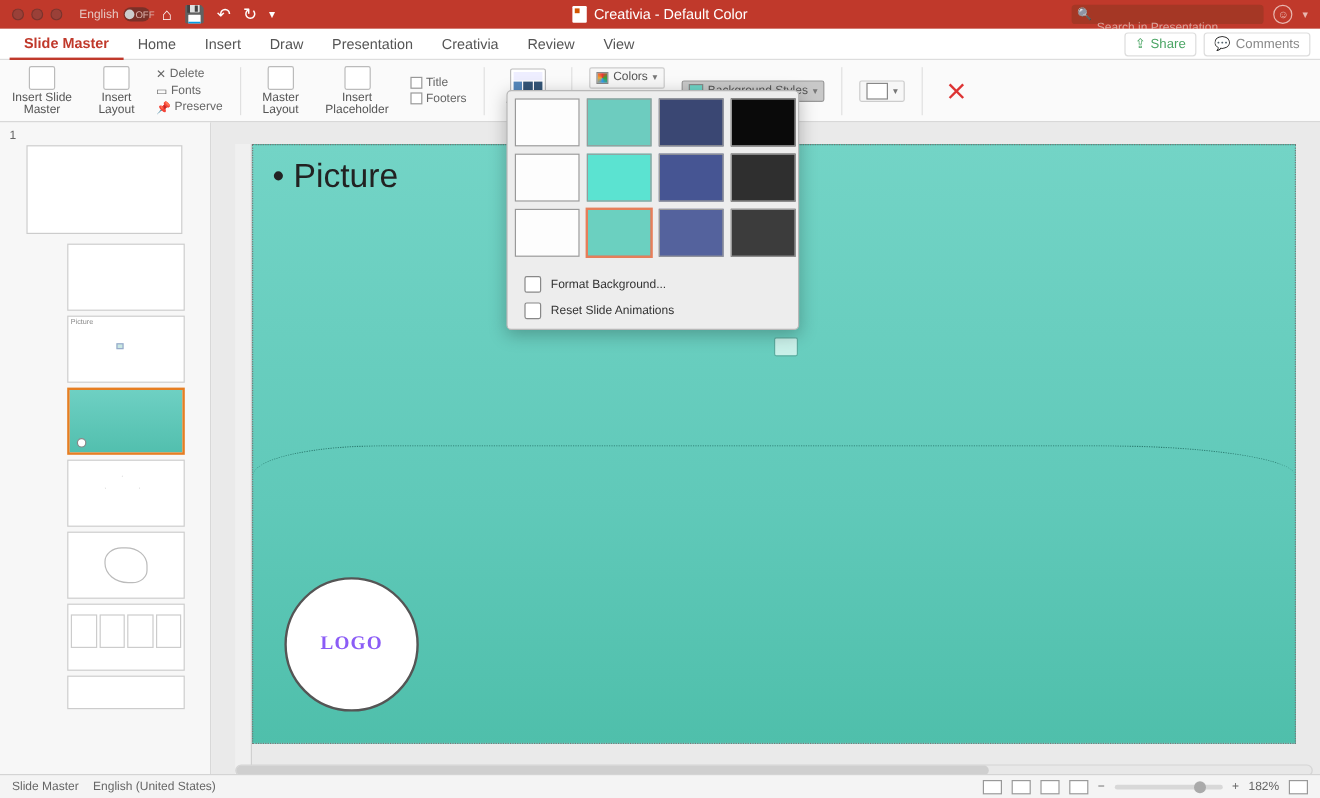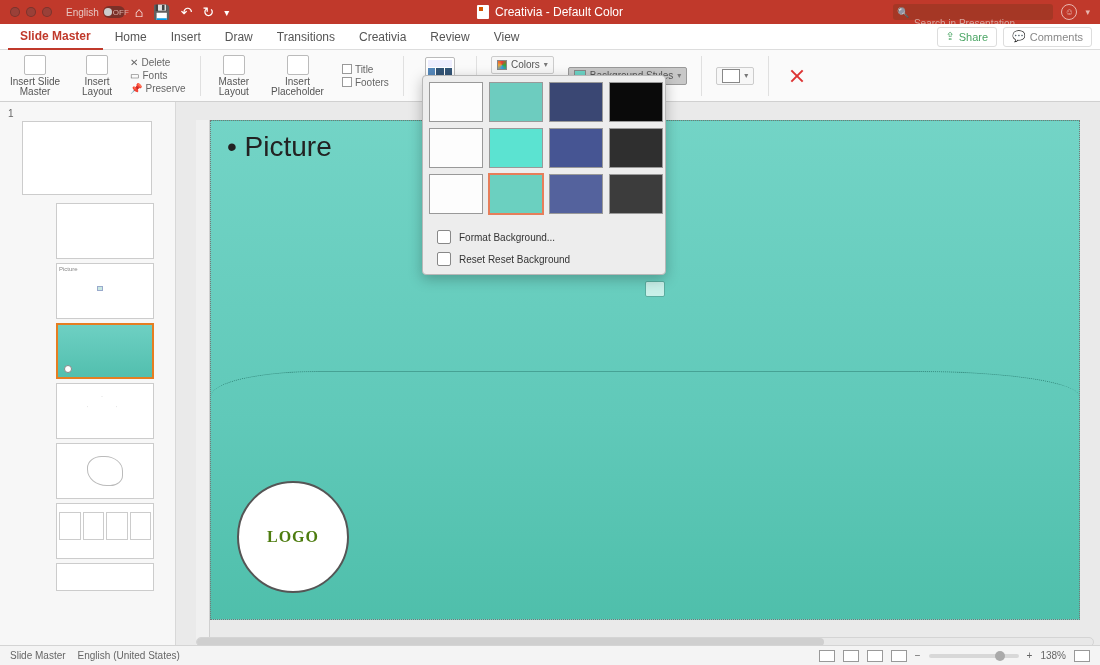--- a/index.html
+++ b/index.html
@@ -67,21 +67,21 @@
 .layout-thumb .row4 span{flex:1;height:28px;border:1px solid #ccc;}
 
 .canvas-area { flex: 1; background: #eaeaea; position: relative; padding: 18px 20px 0 20px; display:flex; }
 .ruler-v{width:14px;background:#f0f0f0;border-right:1px solid #d0d0d0;}
 .canvas-wrap{flex:1; position:relative;}
 .slide { width: 870px; height: 500px; background: linear-gradient(180deg, #73d4c6 0%, #60c9b9 60%, #4fbfab 100%); border: 1px dotted #777; position: relative; overflow: hidden;}
 .slide-title { position: absolute; top: 10px; left: 16px; font-size: 28px; color: #222;}
 .slide-title::before { content: "• "; }
 .wave-path{position:absolute; left:0; right:0; top:250px; height:50px; border-top:1px dotted #2a7a6f; border-radius: 40% 60% 0 0 / 80px;}
 .img-ph{position:absolute; left:50%; top:160px; width:20px; height:16px; border:1px solid #5aada0; background:#c9f0e9; border-radius:2px;}
-.logo-circ{position:absolute; bottom:26px; left:26px; width:112px; height:112px; border-radius:50%; background:#fff; border:2px solid #555; display:flex; align-items:center; justify-content:center; font-family: Georgia, serif; font-weight:bold; color:#4d7c0f; letter-spacing:1px;}
+.logo-circ{position:absolute; bottom:26px; left:26px; width:112px; height:112px; border-radius:50%; background:#fff; border:2px solid #555; display:flex; align-items:center; justify-content:center; font-family: Georgia, serif; font-weight:bold; color:#8b5cf6; letter-spacing:1px;}
 
 .popup { position: absolute; top: 75px; left: 422px; width: 244px; background: #ededed; border: 1px solid #b8b8b8; border-radius: 4px; box-shadow: 0 4px 14px rgba(0,0,0,0.25); padding: 6px 6px 4px 6px; z-index: 50;}
 .swatch-grid { display: grid; grid-template-columns: repeat(4, 54px); gap: 6px 6px; }
 .swatch { height: 40px; border: 1px solid #999; background: #fff;}
 .swatch.sel { outline: 2px solid #e67e5a; outline-offset: -1px;}
 .sw-white{background:#fdfdfd;} .sw-teal1{background:#6dccbf;} .sw-navy1{background:#3a4773;} .sw-black{background:#0a0a0a;}
 .sw-cyan{background:#5be3d1;} .sw-navy2{background:#465593;} .sw-dark2{background:#2f2f2f;}
 .sw-teal3{background:#6bd0c0;} .sw-navy3{background:#54629d;} .sw-dark3{background:#3c3c3c;}
 .popup-menu { margin-top: 8px; padding-top: 4px;}
 .pm-item{display:flex;align-items:center;gap:8px;padding:4px 8px;font-size:10px;color:#333;}
@@ -130,21 +130,21 @@
     <div class="user-icon">☺</div>
     <span style="font-size:9px;color:#e8b7b0;">▾</span>
   </div>
 </div>
 
 <div class="ribbon-tabs">
   <div class="rtab active">Slide Master</div>
   <div class="rtab">Home</div>
   <div class="rtab">Insert</div>
   <div class="rtab">Draw</div>
-  <div class="rtab">Transitions</div>
+  <div class="rtab">Presentation</div>
   <div class="rtab">Creativia</div>
   <div class="rtab">Review</div>
   <div class="rtab">View</div>
   <div class="ribbon-right">
     <div class="pill">
         <span>⇪</span>
         <span>Share</span>
       </div>
     <div class="pill grey">
         <span>💬</span>
@@ -293,36 +293,36 @@
     <div class="swatch sw-navy3"></div>
     <div class="swatch sw-dark3"></div>
   </div>
   <div class="popup-menu">
     <div class="pm-item">
         <span class="pm-icon"></span>
         <span>Format Background...</span>
       </div>
     <div class="pm-item">
         <span class="pm-icon"></span>
-        <span>Reset Reset Background</span>
+        <span>Reset Slide Animations</span>
       </div>
   </div>
 </div>
 
 <div class="hscroll">
     <div class="thumb"></div>
   </div>
 
 <div class="status">
   <span>Slide Master</span>
   <span>English (United States)</span>
   <div class="right">
     <div class="view-btn"></div>
     <div class="view-btn"></div>
     <div class="view-btn"></div>
     <div class="view-btn"></div>
     <span>−</span>
     <div class="zoom-track"></div>
     <span>+</span>
-    <span>138%</span>
+    <span>182%</span>
     <div class="view-btn"></div>
   </div>
 </div>
 
 </body></html>

